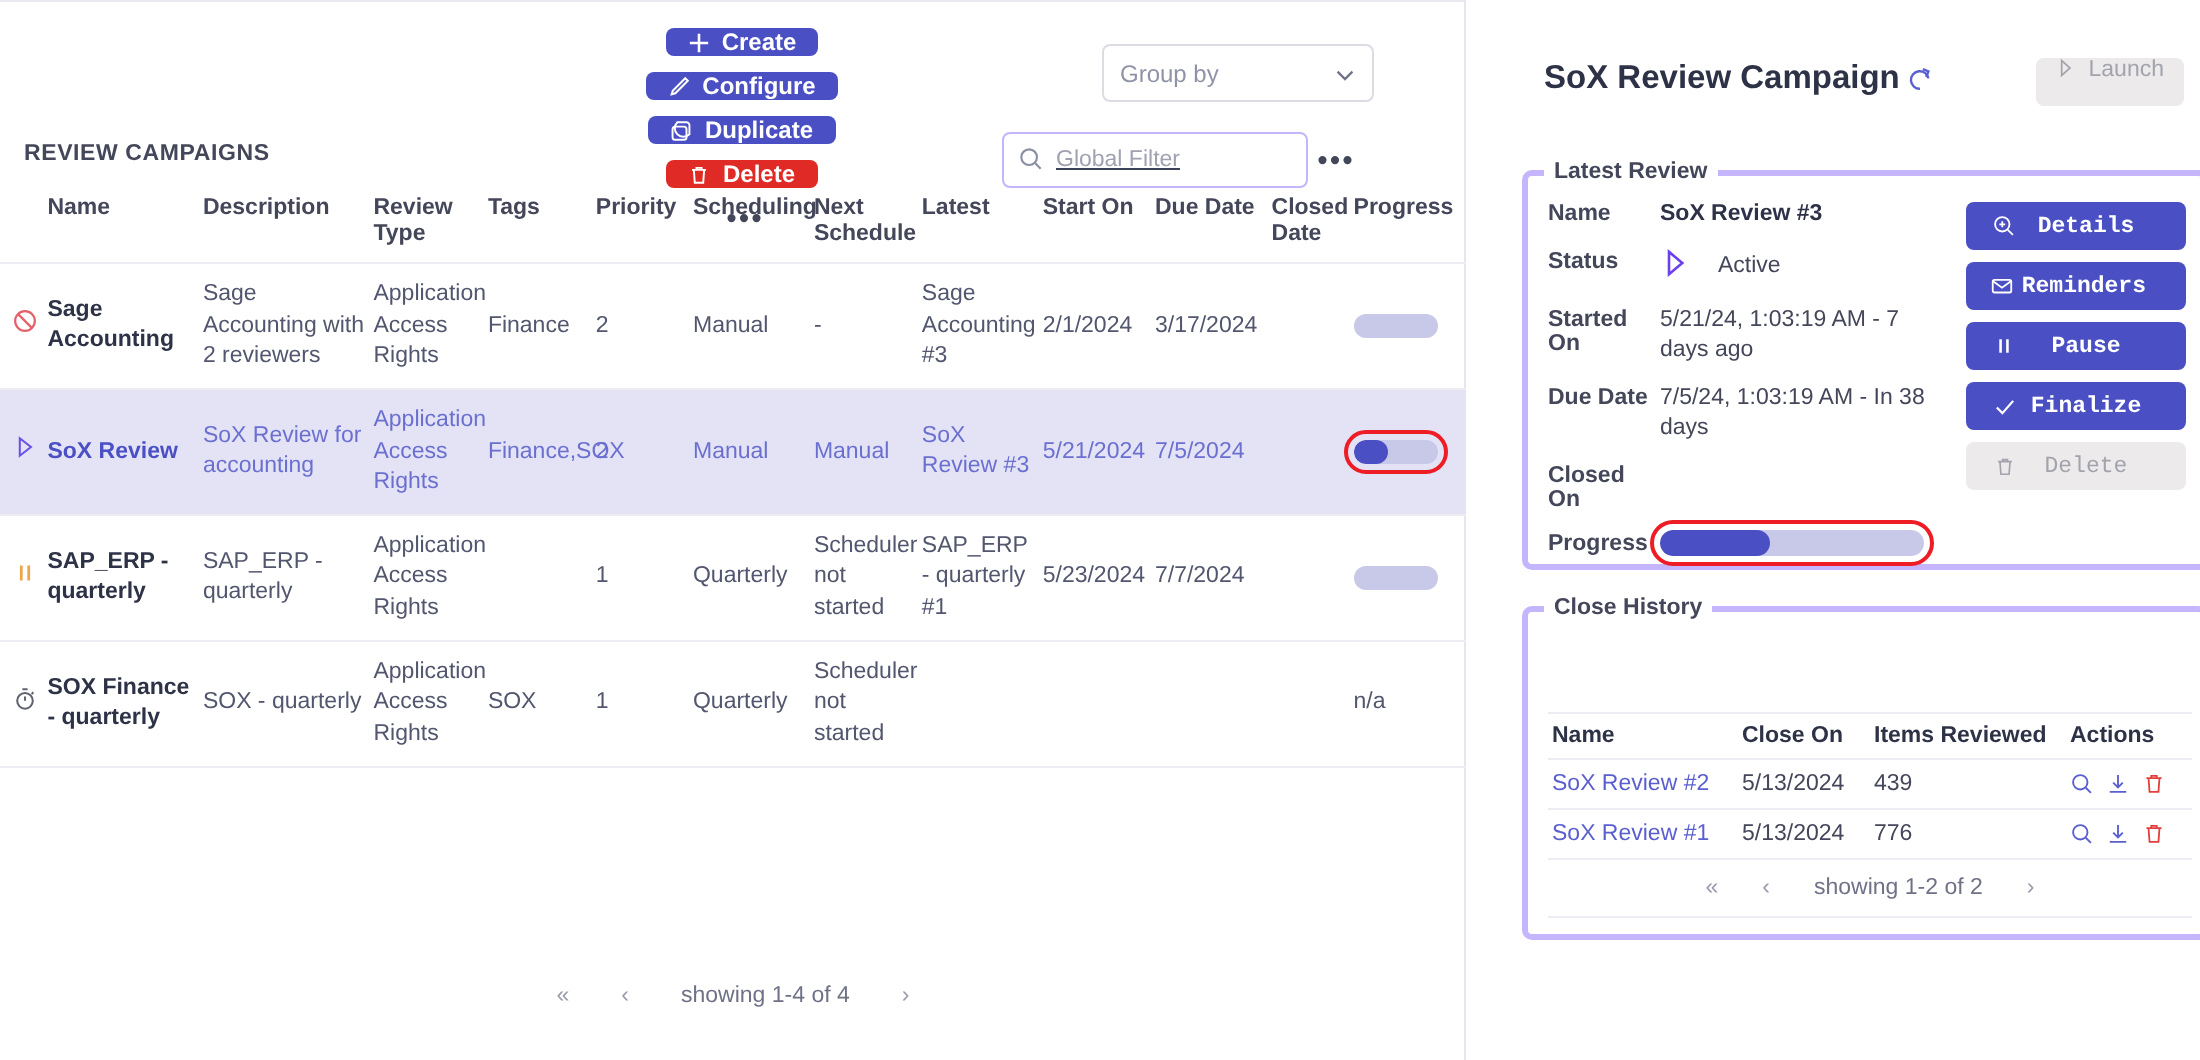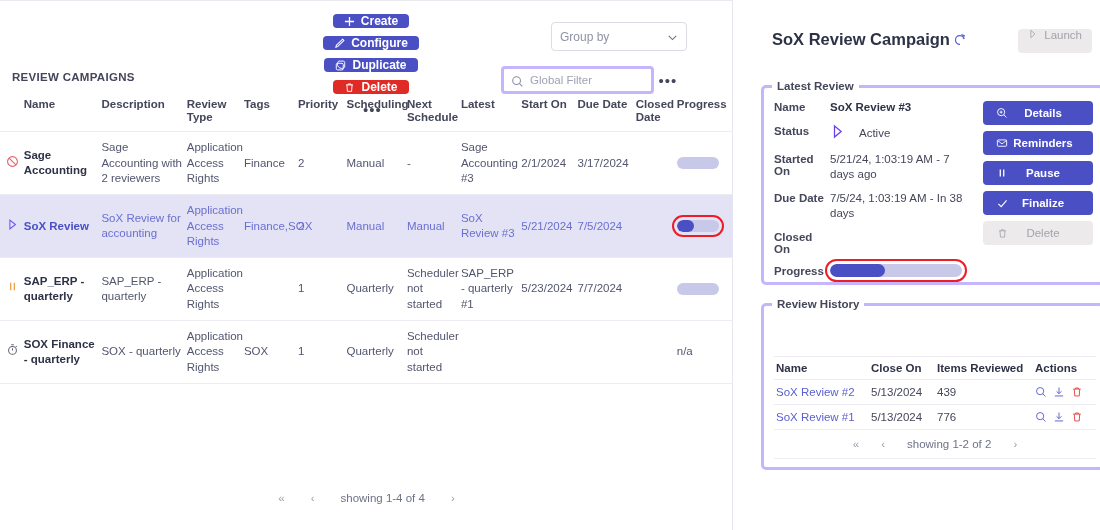--- a/index.html
+++ b/index.html
@@ -55,22 +55,22 @@
     border: 1px solid #dcdce4; border-radius: 4px;
     background: #fff; display: flex; align-items: center;
     padding: 0 8px; cursor: pointer;
   }
   .groupby span { color: #9093a6; font-size: 12px; }
   .groupby .chev { position: absolute; right: 7px; top: 8px; color: #6f7287; }
 
   .filterrow { display: flex; align-items: center; margin-top: 15px; margin-left: 4px; }
   .globalfilter {
     position: relative; width: 153px; height: 28px;
-    border: 3px solid #c4b5fd; border-radius: 4px;
-    background: #fff; display: flex; align-items: center; padding: 0 8px 0 26px;
+    border: 1px solid #c4b5fd; border-radius: 4px;
+    background: #fff; display: flex; align-items: center; padding: 0 8px 0 26px; text-decoration: underline;
   }
   .globalfilter input {
     border: none; outline: none; width: 100%; font-size: 11.5px;
     color: #44465a; background: transparent;
     font-family: "Liberation Sans", sans-serif;
   }
   .globalfilter input::placeholder { color: #a0a2b2; }
   .globalfilter .sicon { position: absolute; left: 7px; top: 6px; color: #8c8fa3; }
 
   
@@ -144,21 +144,21 @@
   .status-v { display: flex; align-items: center; gap: 14px; }
 
   .big-pbar { width: 132px; height: 13px; border-radius: 8px; background: #c8c9e8; position: relative; overflow: hidden; }
   .big-pbar .fill { position: absolute; left: 0; top: 0; bottom: 0; background: #4a4fc4; border-radius: 8px; }
 
   .act-col { position: absolute; right: 8px; top: 9px; width: 110px; display: flex; flex-direction: column; gap: 6px; }
   .act {
     display: flex; align-items: center; height: 24px; border-radius: 4px;
     background: #4a4fc4; color: #fff; font-size: 11.5px; font-weight: bold;
     border: none; cursor: pointer; padding: 0 8px;
-    font-family: Liberation Sans, sans-serif;
+    font-family: Liberation Mono, monospace;
   }
   .act .ai { width: 22px; display: inline-flex; align-items: center; justify-content: center; }
   .act .at { flex: 1; text-align: center; padding-right: 12px; }
   .act.disabled { background: #eceaea; color: #a3a3ad; cursor: default; font-weight: normal; }
 
   
   .hist { position: absolute; left: 10px; top: 46px; width: 322px; }
   .hist table { border-collapse: collapse; width: 100%; table-layout: fixed; }
   .hist th {
     font-size: 11.5px; font-weight: bold; color: #2e3247; text-align: left;
@@ -499,21 +499,21 @@
                   <path d="M2.6 3.6h8.8M5.4 3.6V2.3h3.2v1.3M3.8 3.6l.6 8h5.2l.6-8" stroke="#a3a3ad" stroke-width="1.05" fill="none"></path>
                 </svg>
             </span>
             <span class="at">Delete</span>
           </button>
         </div>
       </div>
     </fieldset>
 
     <fieldset class="panel" id="review-history">
-      <legend>Review History</legend>
+      <legend>Close History</legend>
       <div class="hist">
         <table>
           <colgroup>
               <col style="width:95px">
               <col style="width:66px">
               <col style="width:98px">
               <col style="width:63px">
             </colgroup>
           <thead>
             <tr>

